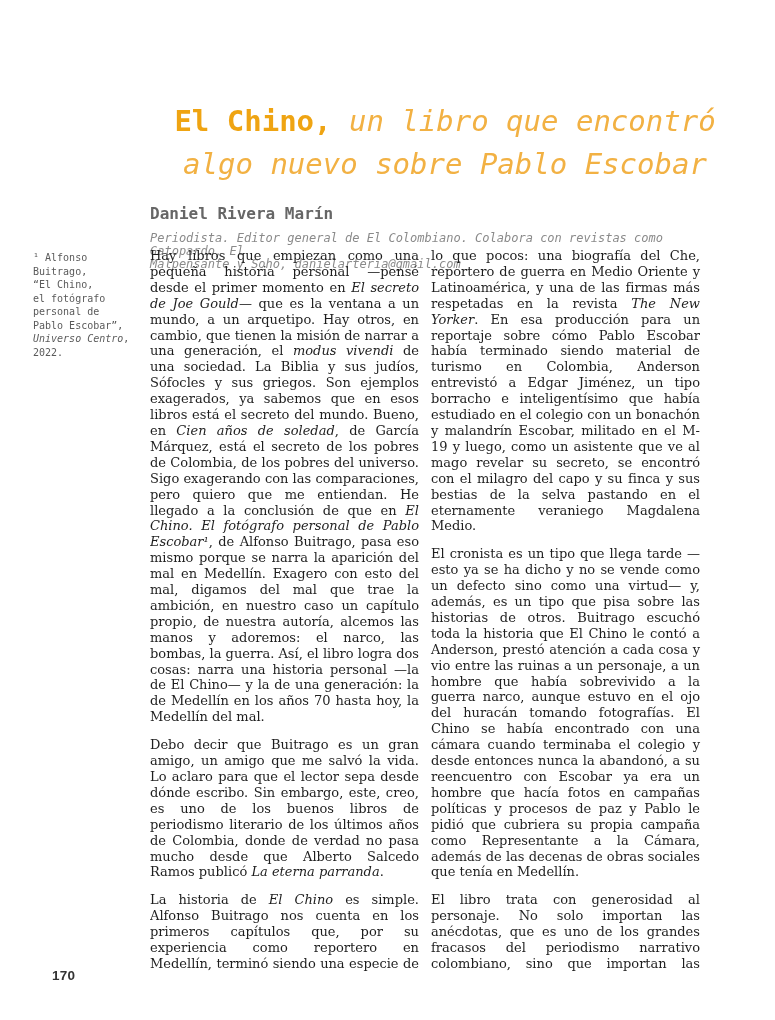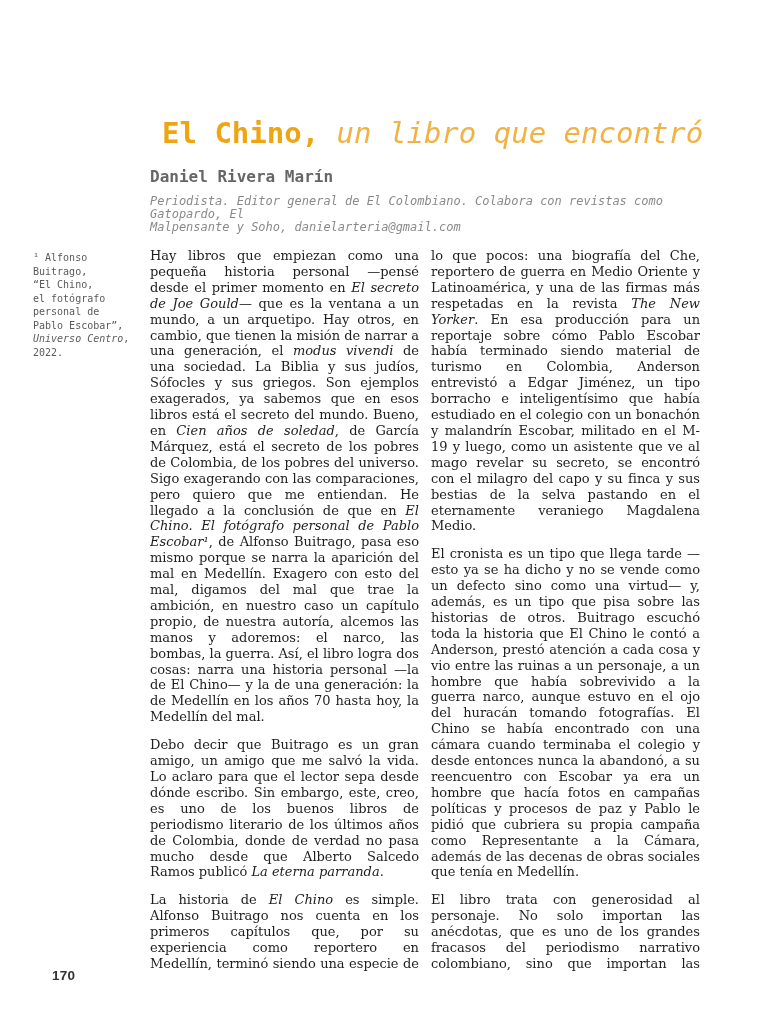--- a/index.html
+++ b/index.html
@@ -4,25 +4,25 @@
 <style>
   html, body { margin:0; padding:0; background:#ffffff; }
   .page {
     position:relative; width:775px; height:1020px; background:#ffffff;
     overflow:hidden; font-family:"DejaVu Serif", serif;
   }
   .header {
     position:absolute; left:150px; top:100px; width:590px;
     font-family:"DejaVu Sans Mono", monospace;
   }
-  .title { margin:12px; font-size:29px; line-height:43px; font-weight:normal; }
+  .title { margin:0; font-size:29px; line-height:43px; font-weight:normal;text-align:center; }
   .t-bold  { color:var(--title-orange, #EFA412); font-weight:bold; }
   .t-ital  { color:var(--title-orange-light, #F2B143); font-style:italic; }
   .author {
-    margin-top:12px; font-size:16px; line-height:20px; font-weight:bold;
+    margin-top:18px; font-size:16px; line-height:20px; font-weight:bold;
     color:var(--author-gray, #666666);
   }
   .bio {
     margin-top:8px; font-size:12px; line-height:13px; font-style:italic;
     color:var(--bio-gray, #8A8A8A); white-space:pre-line;
   }
   .sidenote {
     position:absolute; left:33px; top:251px; width:104px;
     font-family:"DejaVu Sans Mono", monospace;
     font-size:10px; line-height:13.5px; color:var(--sidenote-gray, #5A5A5A);
@@ -45,21 +45,21 @@
     font-family:"Liberation Sans", sans-serif;
     font-size:13.5px; font-weight:600; color:#333333; letter-spacing:0.3px;
   }
 </style>
 </head>
 <body>
 
 <div class="page">
 
   <header class="header">
-    <h1 class="title"><span class="t-bold">El Chino,</span><span class="t-ital"> un libro que encontró</span><br></h1>
+    <h1 class="title"><span class="t-bold">El Chino,</span><span class="t-ital"> un libro que encontró</span><br><span class="t-ital">algo nuevo sobre Pablo Escobar</span></h1>
     <div class="author">Daniel Rivera Marín</div>
     <div class="bio">Periodista. Editor general de El Colombiano. Colabora con revistas como Gatopardo, El
 Malpensante y Soho, danielarteria@gmail.com</div>
   </header>
 
   <aside class="sidenote"><span>¹ Alfonso
 Buitrago,
 “El Chino,
 el fotógrafo
 personal de

